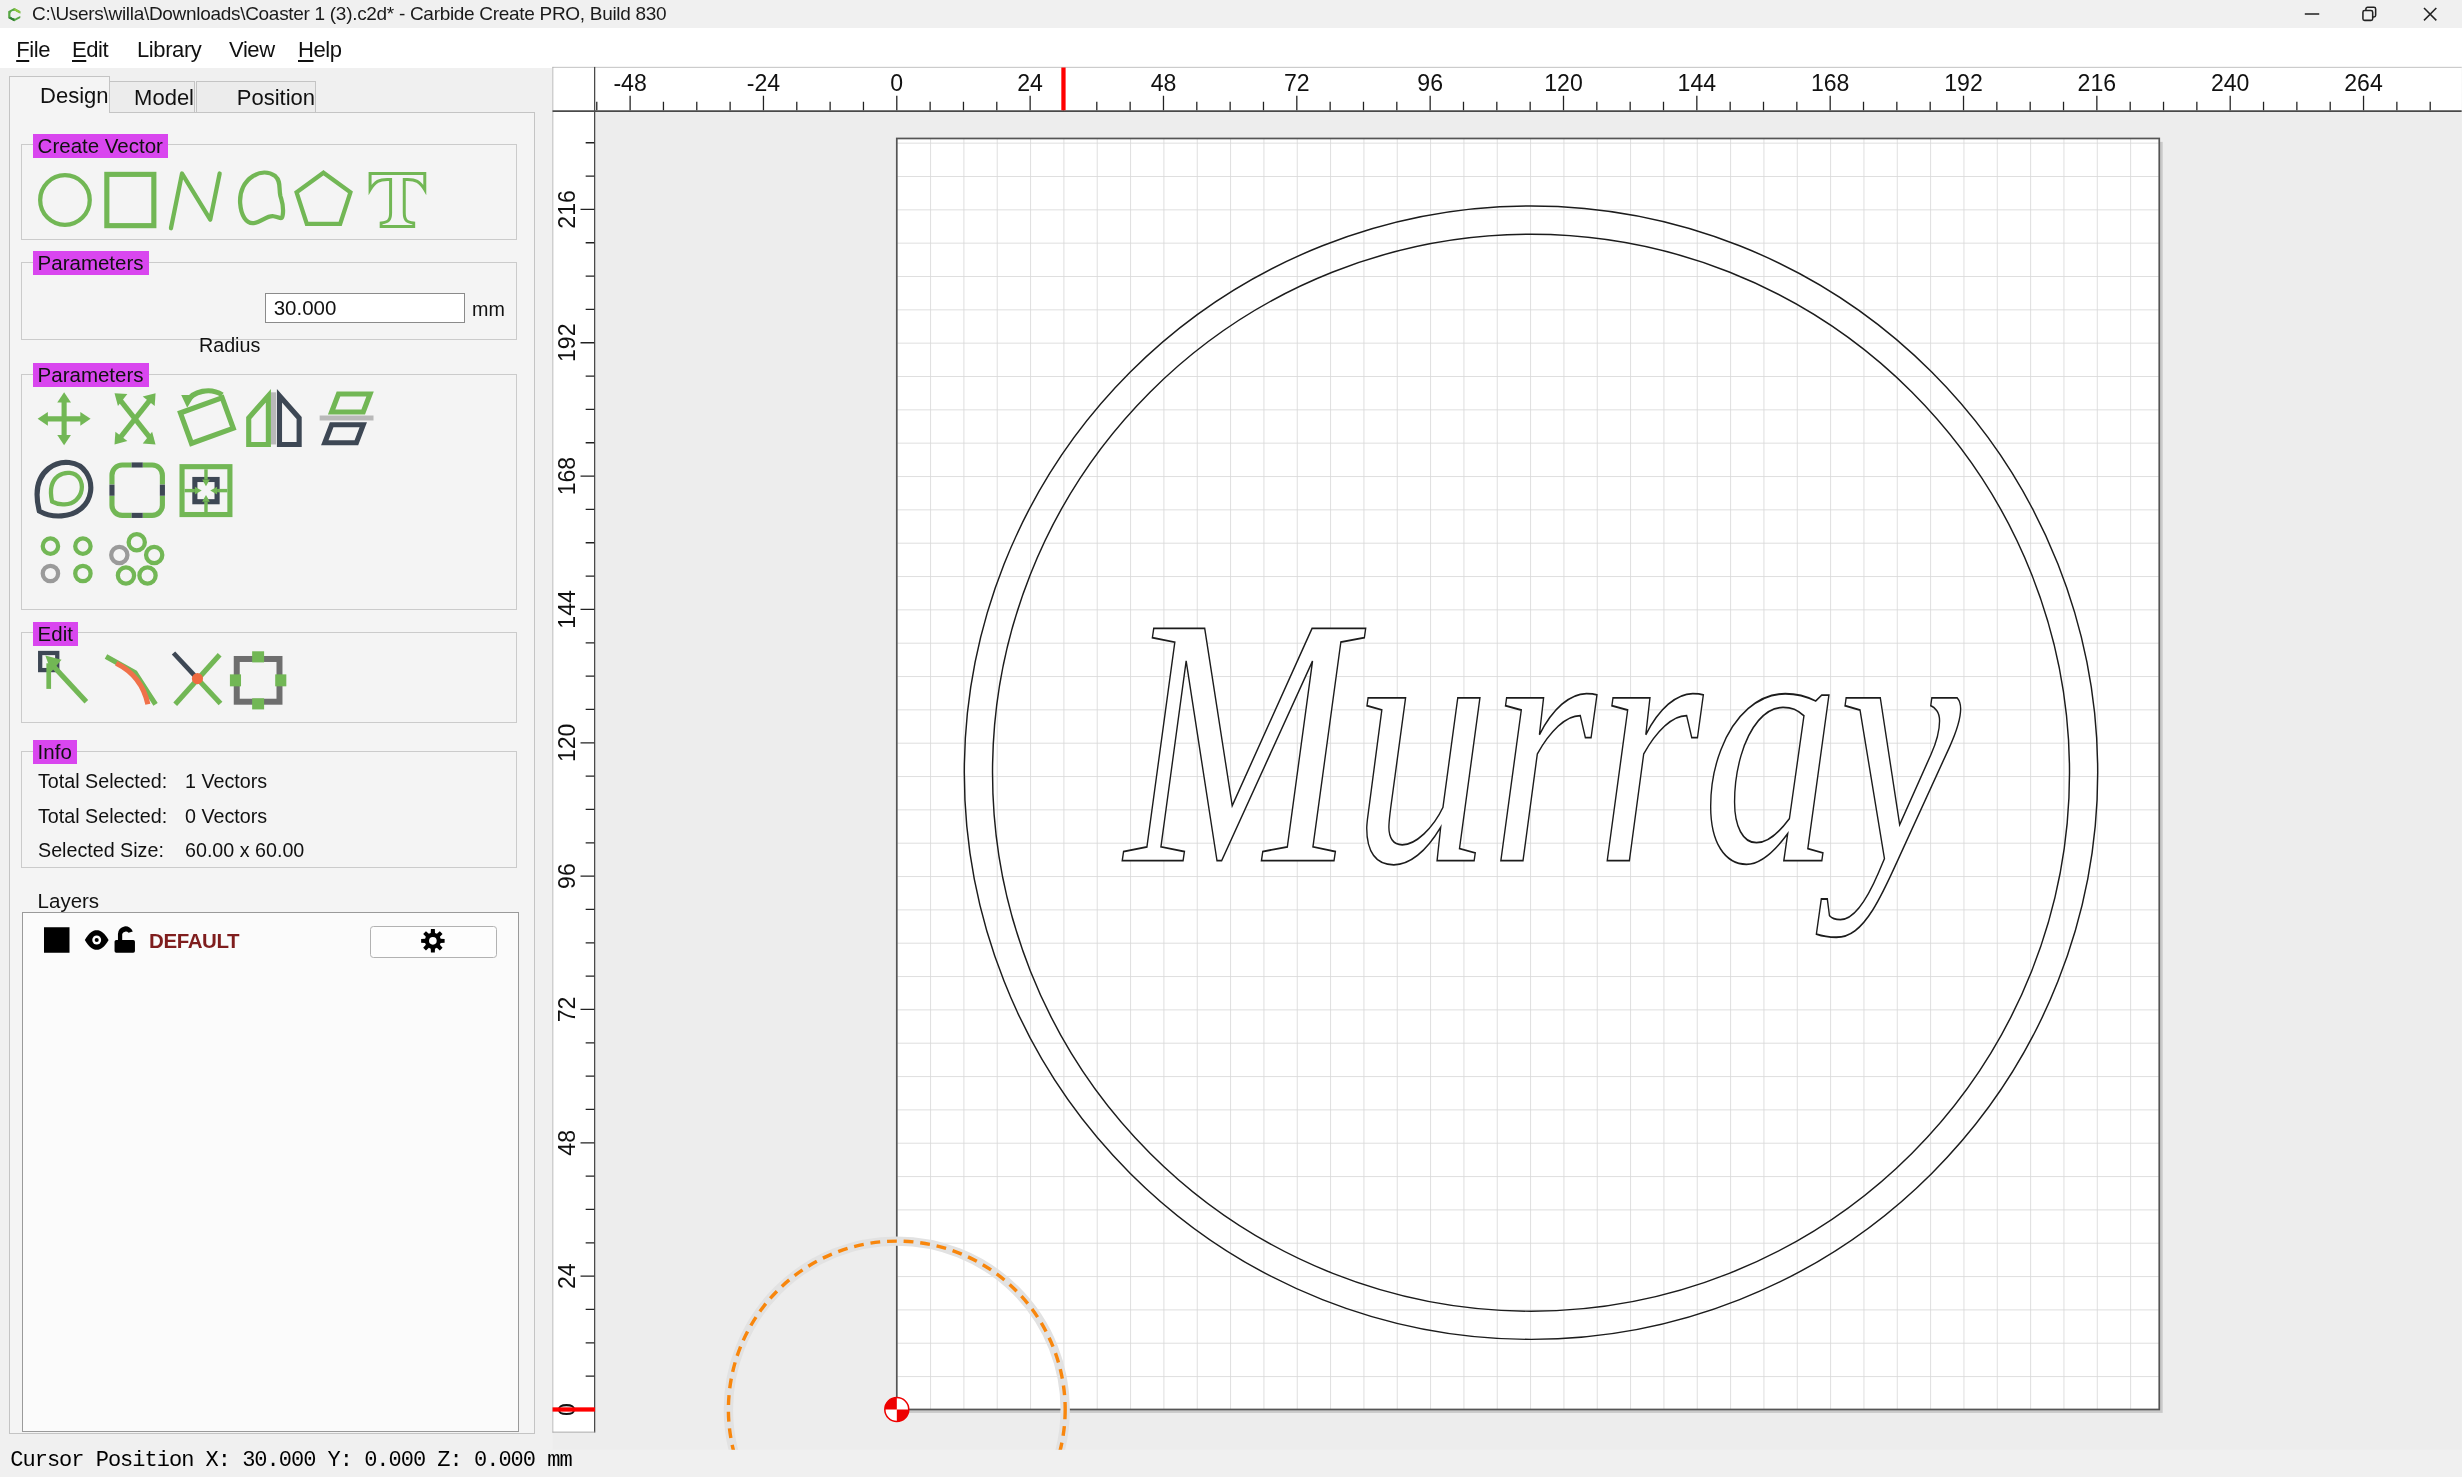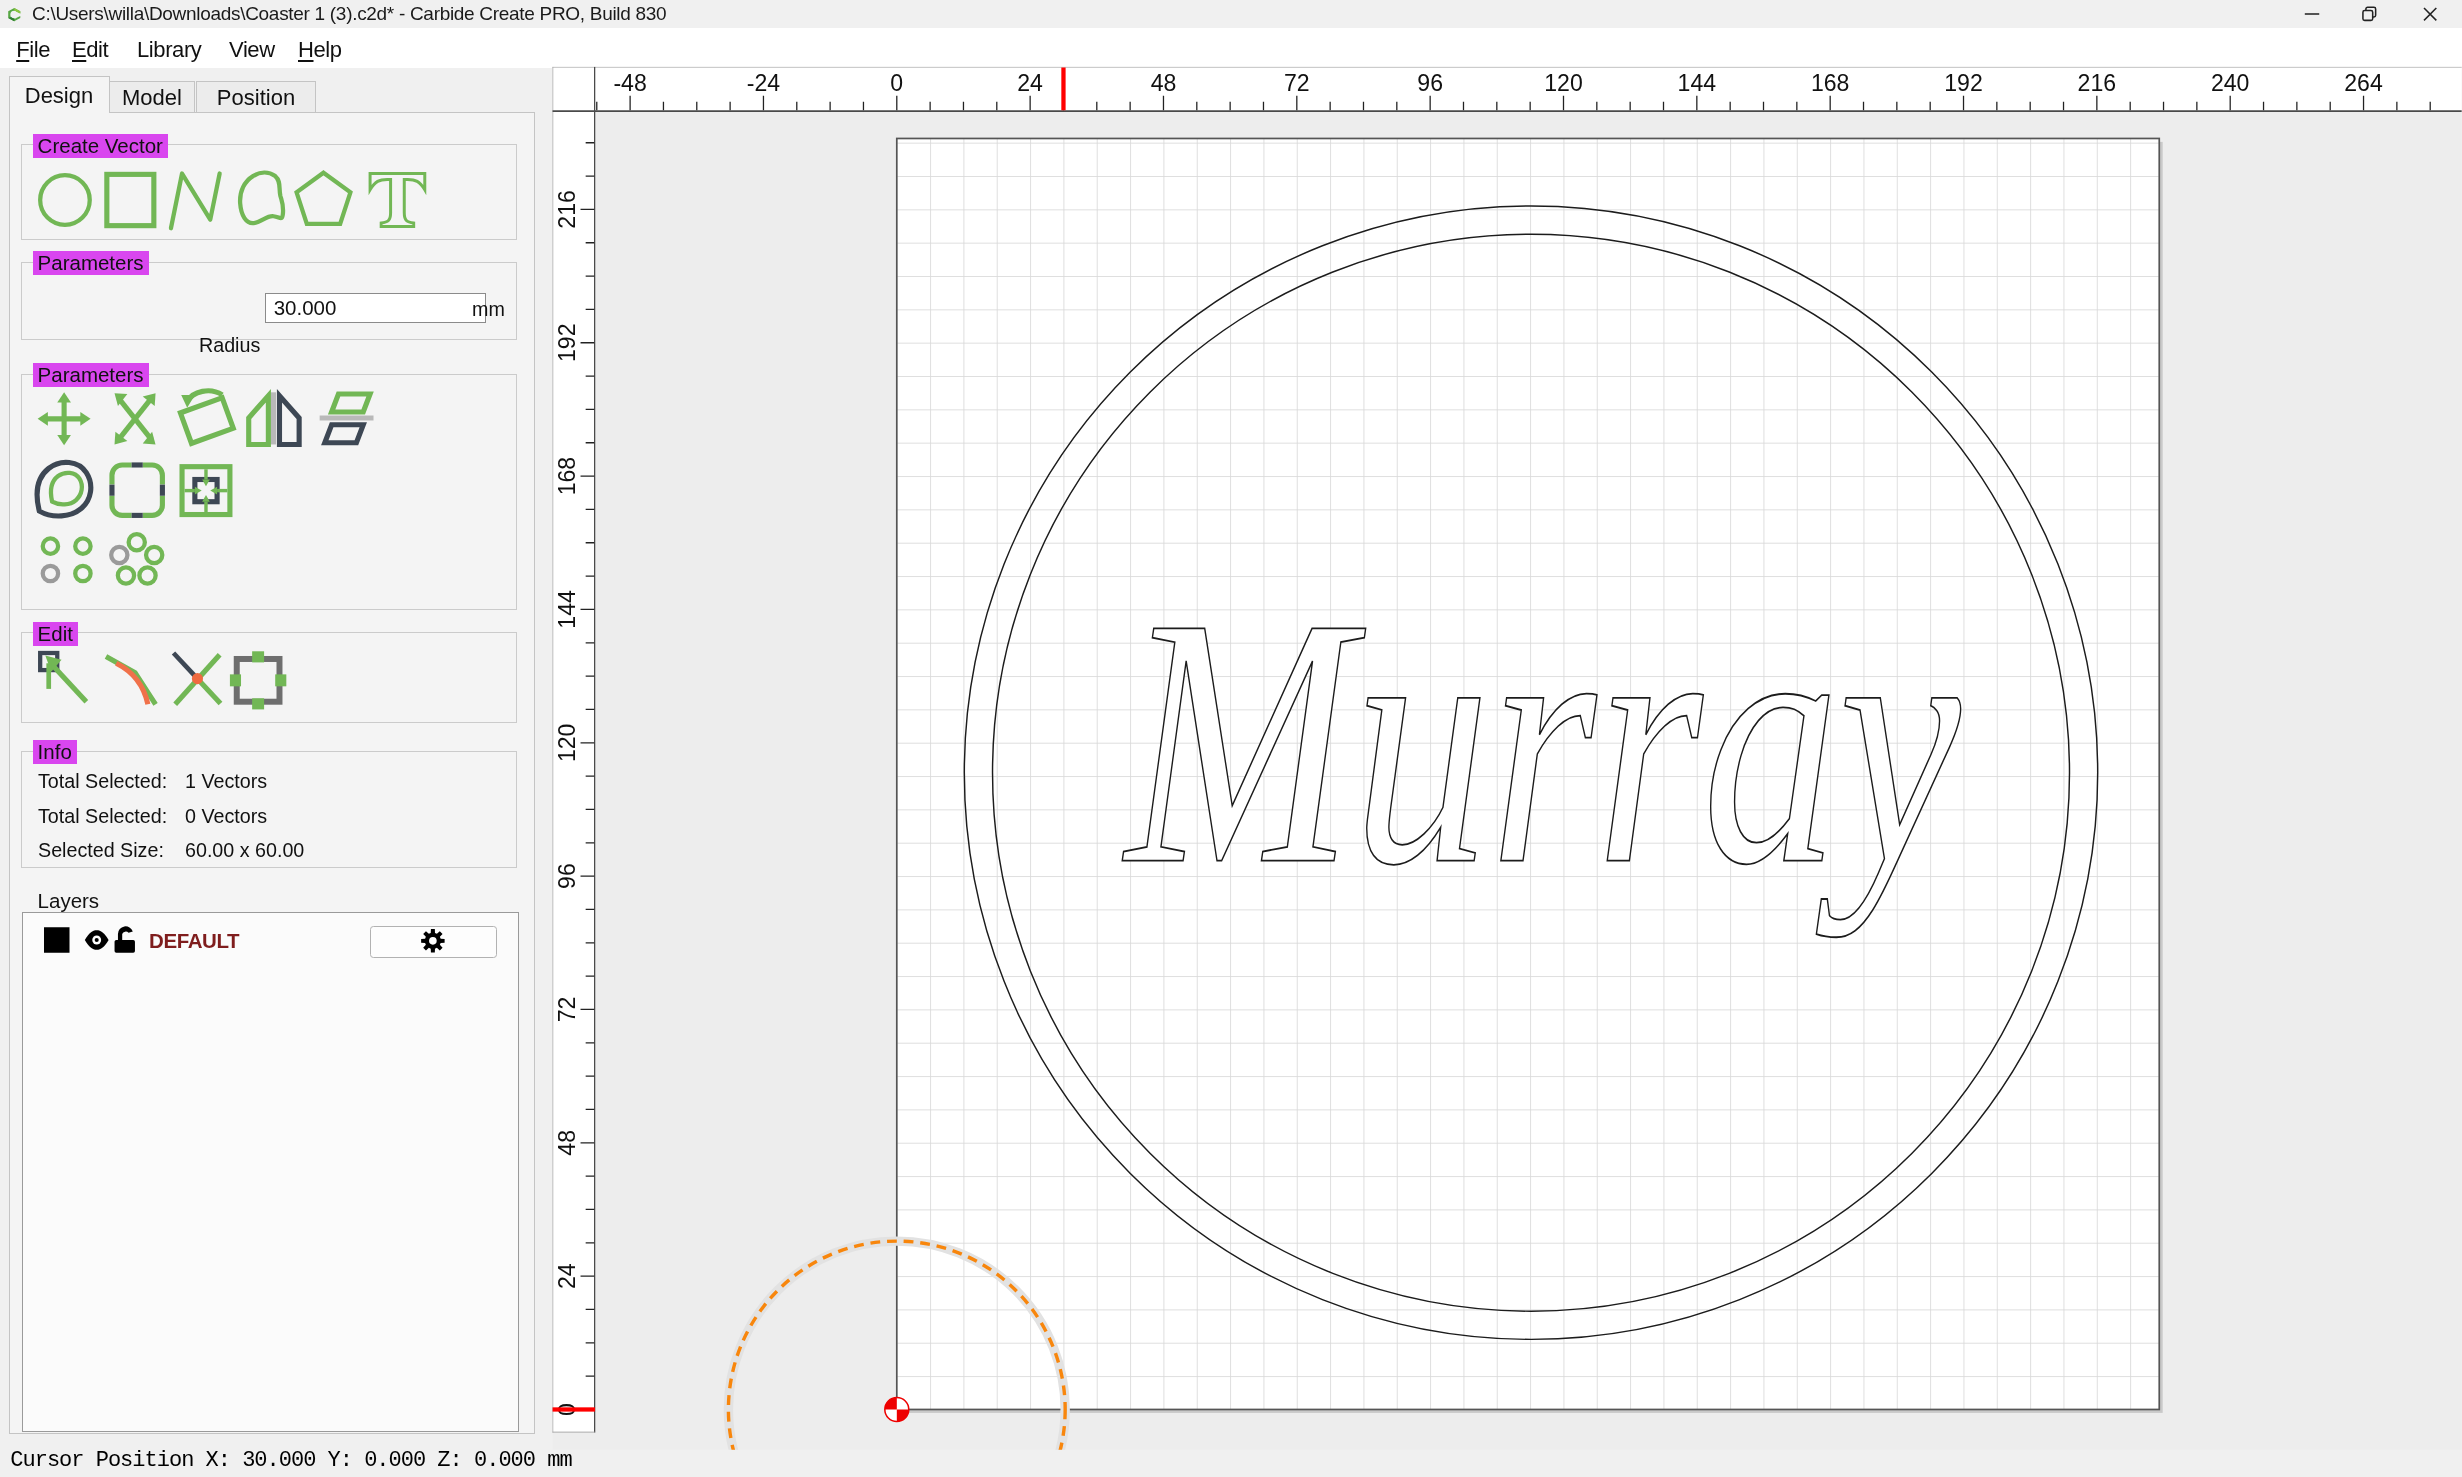--- a/index.html
+++ b/index.html
@@ -7,34 +7,34 @@
        font-family:"Liberation Sans",sans-serif;color:#111;}
   .abs{position:absolute;}
   
   #titlebar{left:0;top:0;width:2462px;height:28px;background:#f0f0f0;}
   #titletext{left:32px;top:3.4px;font-size:19px;color:#1a1a1a;letter-spacing:-0.3px;}
   
   #menubar{left:0;top:28px;width:2462px;height:40px;background:#ffffff;}
   .menuitem{position:absolute;top:37px;font-size:22px;letter-spacing:-0.4px;color:#111;}
   .menuitem u{text-decoration-thickness:1.7px;text-underline-offset:3.4px;}
   
-  .tab{position:absolute;font-size:22px;text-align:center;box-sizing:border-box;}
+  .tab{position:absolute;font-size:22px;text-align:right;box-sizing:border-box;}
   #tab-design{left:8.5px;top:76px;width:101px;height:37px;background:#f4f4f4;
       border:0.9px solid #c4c4c4;border-bottom:none;line-height:38px;z-index:3;}
   #tab-model{left:109px;top:81px;width:86px;height:32px;background:#ececec;
       border:0.9px solid #c4c4c4;border-bottom:none;line-height:31px;}
   #tab-tool{left:196px;top:81px;width:120px;height:32px;background:#ececec;
       border:0.9px solid #c4c4c4;border-bottom:none;line-height:31px;}
   #panel{left:8.5px;top:112px;width:526px;height:1322px;background:#f4f4f4;
       border:0.9px solid #c4c4c4;box-sizing:border-box;}
   .groupbox{position:absolute;border:0.9px solid #cbcbcb;box-sizing:border-box;}
   .grouplabel{position:absolute;font-size:20.5px;background:#d946ef;padding:0 5.1px;color:#111;}
   .infotext{position:absolute;font-size:19.7px;color:#111;}
   
-  #radiusinput{left:265px;top:293px;width:221px;height:30px;background:#fff;
+  #radiusinput{left:265px;top:293px;width:200px;height:30px;background:#fff;
       border:0.9px solid #8b8b8b;box-sizing:border-box;font-size:20.5px;line-height:28px;
       padding-left:7.7px;}
   
   #layersbox{left:22px;top:912px;width:497px;height:520px;background:#fbfbfb;
       border:0.9px solid #9a9a9a;box-sizing:border-box;}
   #gearbtn{left:370px;top:926px;width:127px;height:32px;background:#fdfdfd;
       border:0.9px solid #b2b2b2;border-radius:3.4px;box-sizing:border-box;}
   #defaulttext{left:149px;top:929px;font-size:20.5px;font-weight:bold;letter-spacing:-0.4px;color:#7f1d1d;}
   
   #statustext{left:10.3px;top:1448px;font-size:22px;font-family:"Liberation Mono",monospace;

